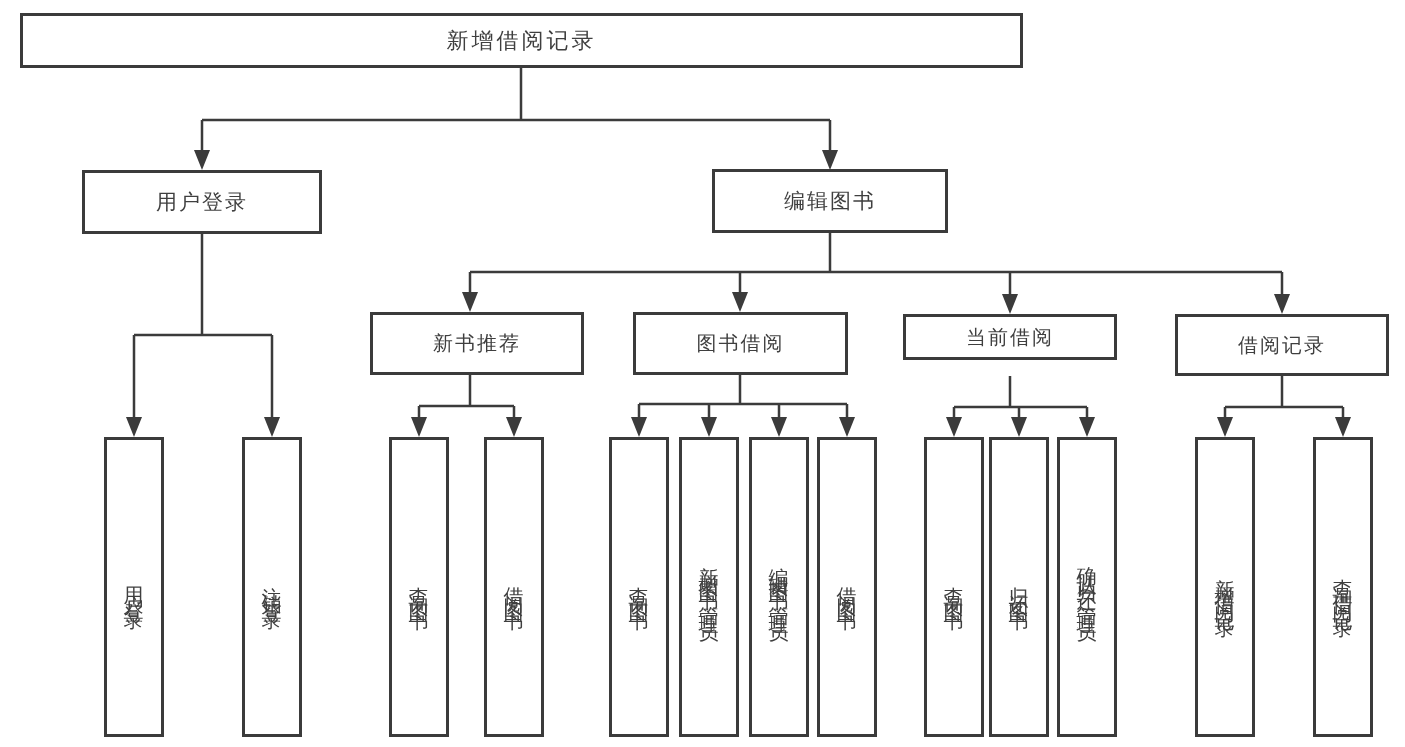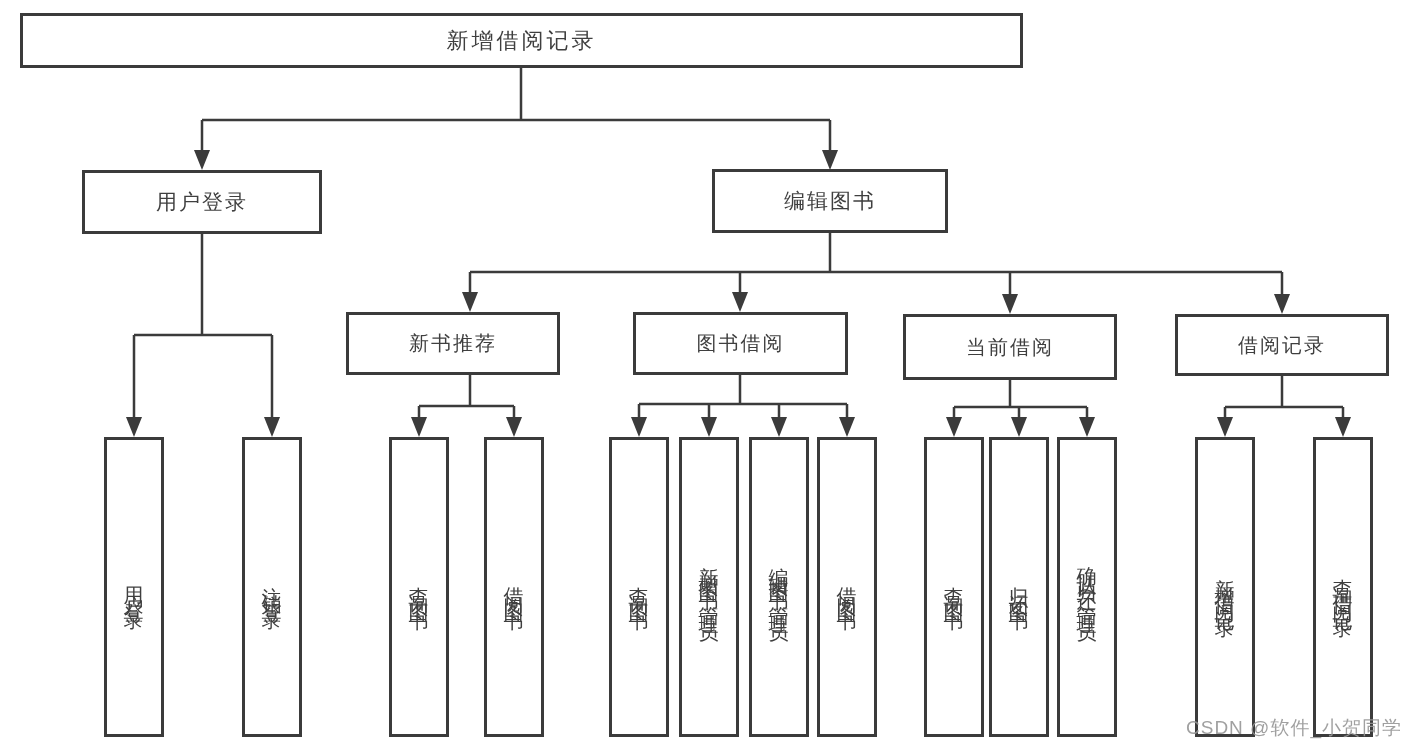--- a/index.html
+++ b/index.html
@@ -41,23 +41,23 @@
     writing-mode: vertical-rl;
     letter-spacing: 8px;
     line-height: 1;
   }
   
   .n-root   { left: 20px;  top: 13px;  width: 1003px; height: 55px; }
   
   .n-ulogin { left: 82px;  top: 170px; width: 240px; height: 64px; }
   .n-bmgmt  { left: 712px; top: 169px; width: 236px; height: 64px; }
   
-  .n-newrec { left: 346px;  top: 312px; width: 214px; height: 63px; }
+  .n-newrec { left: 370px;  top: 312px; width: 214px; height: 63px; }
   .n-borrow { left: 633px;  top: 312px; width: 215px; height: 63px; }
-  .n-curr   { left: 903px;  top: 314px; width: 214px; height: 66px; }
+  .n-curr   { left: 903px;  top: 314px; width: 214px; height: 46px; }
   .n-record { left: 1175px; top: 314px; width: 214px; height: 62px; }
   
   .leaf { top: 437px; width: 60px; height: 300px; }
   .l-ul-login   { left: 104px; }
   .l-ul-logout  { left: 242px; }
   .l-nb-query   { left: 389px; }
   .l-nb-borrow  { left: 484px; }
   .l-bb-query   { left: 609px; }
   .l-bb-add     { left: 679px; }
   .l-bb-edit    { left: 749px; }
@@ -181,14 +181,13 @@
   <div class="box leaf l-cb-confirm">
     <span>确认归还（管理员）</span>
   </div>
   <div class="box leaf l-br-add">
     <span>新增借阅记录</span>
   </div>
   <div class="box leaf l-br-query">
     <span>查询借阅记录</span>
   </div>
 
-  <div class="watermark">CSDN @软件_小贺同学</div>
 </div>
 
 </body></html>

